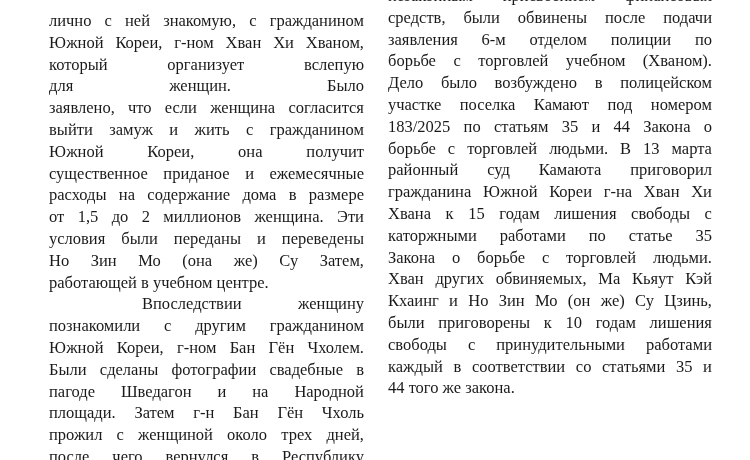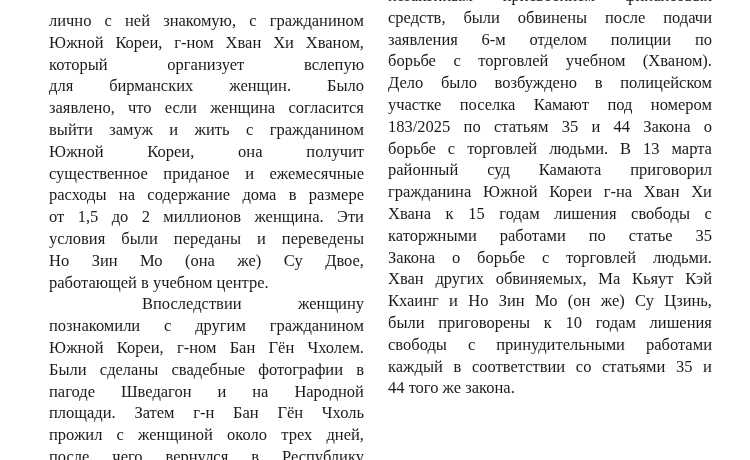--- a/index.html
+++ b/index.html
@@ -46,34 +46,34 @@
   }
 </style>
 </head>
 <body>
 
 <div class="page">
   <div class="col col-left">
       <div class="line"><span>лично</span><span>с</span><span>ней</span><span>знакомую,</span><span>с</span><span>гражданином</span></div>
       <div class="line"><span>Южной</span><span>Кореи,</span><span>г-ном</span><span>Хван</span><span>Хи</span><span>Хваном,</span></div>
       <div class="line"><span>который</span><span>организует</span><span>вслепую</span></div>
-      <div class="line"><span>для</span><span>бирманских</span><span>женщин.</span><span>Было</span></div>
+      <div class="line"><span>для</span><span>женщин.</span><span>Было</span></div>
       <div class="line"><span>заявлено,</span><span>что</span><span>если</span><span>женщина</span><span>согласится</span></div>
       <div class="line"><span>выйти</span><span>замуж</span><span>и</span><span>жить</span><span>с</span><span>гражданином</span></div>
       <div class="line"><span>Южной</span><span>Кореи,</span><span>она</span><span>получит</span></div>
       <div class="line"><span>существенное</span><span>приданое</span><span>и</span><span>ежемесячные</span></div>
       <div class="line"><span>расходы</span><span>на</span><span>содержание</span><span>дома</span><span>в</span><span>размере</span></div>
       <div class="line"><span>от</span><span>1,5</span><span>до</span><span>2</span><span>миллионов</span><span>женщина.</span><span>Эти</span></div>
       <div class="line"><span>условия</span><span>были</span><span>переданы</span><span>и</span><span>переведены</span></div>
-      <div class="line"><span>Но</span><span>Зин</span><span>Мо</span><span>(она</span><span>же)</span><span>Су</span><span>Двое,</span></div>
+      <div class="line"><span>Но</span><span>Зин</span><span>Мо</span><span>(она</span><span>же)</span><span>Су</span><span>Затем,</span></div>
       <div class="line line-left">работающей в учебном центре.</div>
       <div class="line line-indent"><span>Впоследствии</span><span>женщину</span></div>
       <div class="line"><span>познакомили</span><span>с</span><span>другим</span><span>гражданином</span></div>
       <div class="line"><span>Южной</span><span>Кореи,</span><span>г-ном</span><span>Бан</span><span>Гён</span><span>Чхолем.</span></div>
-      <div class="line"><span>Были</span><span>сделаны</span><span>свадебные</span><span>фотографии</span><span>в</span></div>
+      <div class="line"><span>Были</span><span>сделаны</span><span>фотографии</span><span>свадебные</span><span>в</span></div>
       <div class="line"><span>пагоде</span><span>Шведагон</span><span>и</span><span>на</span><span>Народной</span></div>
       <div class="line"><span>площади.</span><span>Затем</span><span>г-н</span><span>Бан</span><span>Гён</span><span>Чхоль</span></div>
       <div class="line"><span>прожил</span><span>с</span><span>женщиной</span><span>около</span><span>трех</span><span>дней,</span></div>
       <div class="line"><span>после</span><span>чего</span><span>вернулся</span><span>в</span><span>Республику</span></div>
     </div>
   <div class="col col-right">
       <div class="line"><span>незаконным</span><span>присвоением</span><span>финансовых</span></div>
       <div class="line"><span>средств,</span><span>были</span><span>обвинены</span><span>после</span><span>подачи</span></div>
       <div class="line"><span>заявления</span><span>6-м</span><span>отделом</span><span>полиции</span><span>по</span></div>
       <div class="line"><span>борьбе</span><span>с</span><span>торговлей</span><span>учебном</span><span>(Хваном).</span></div>

